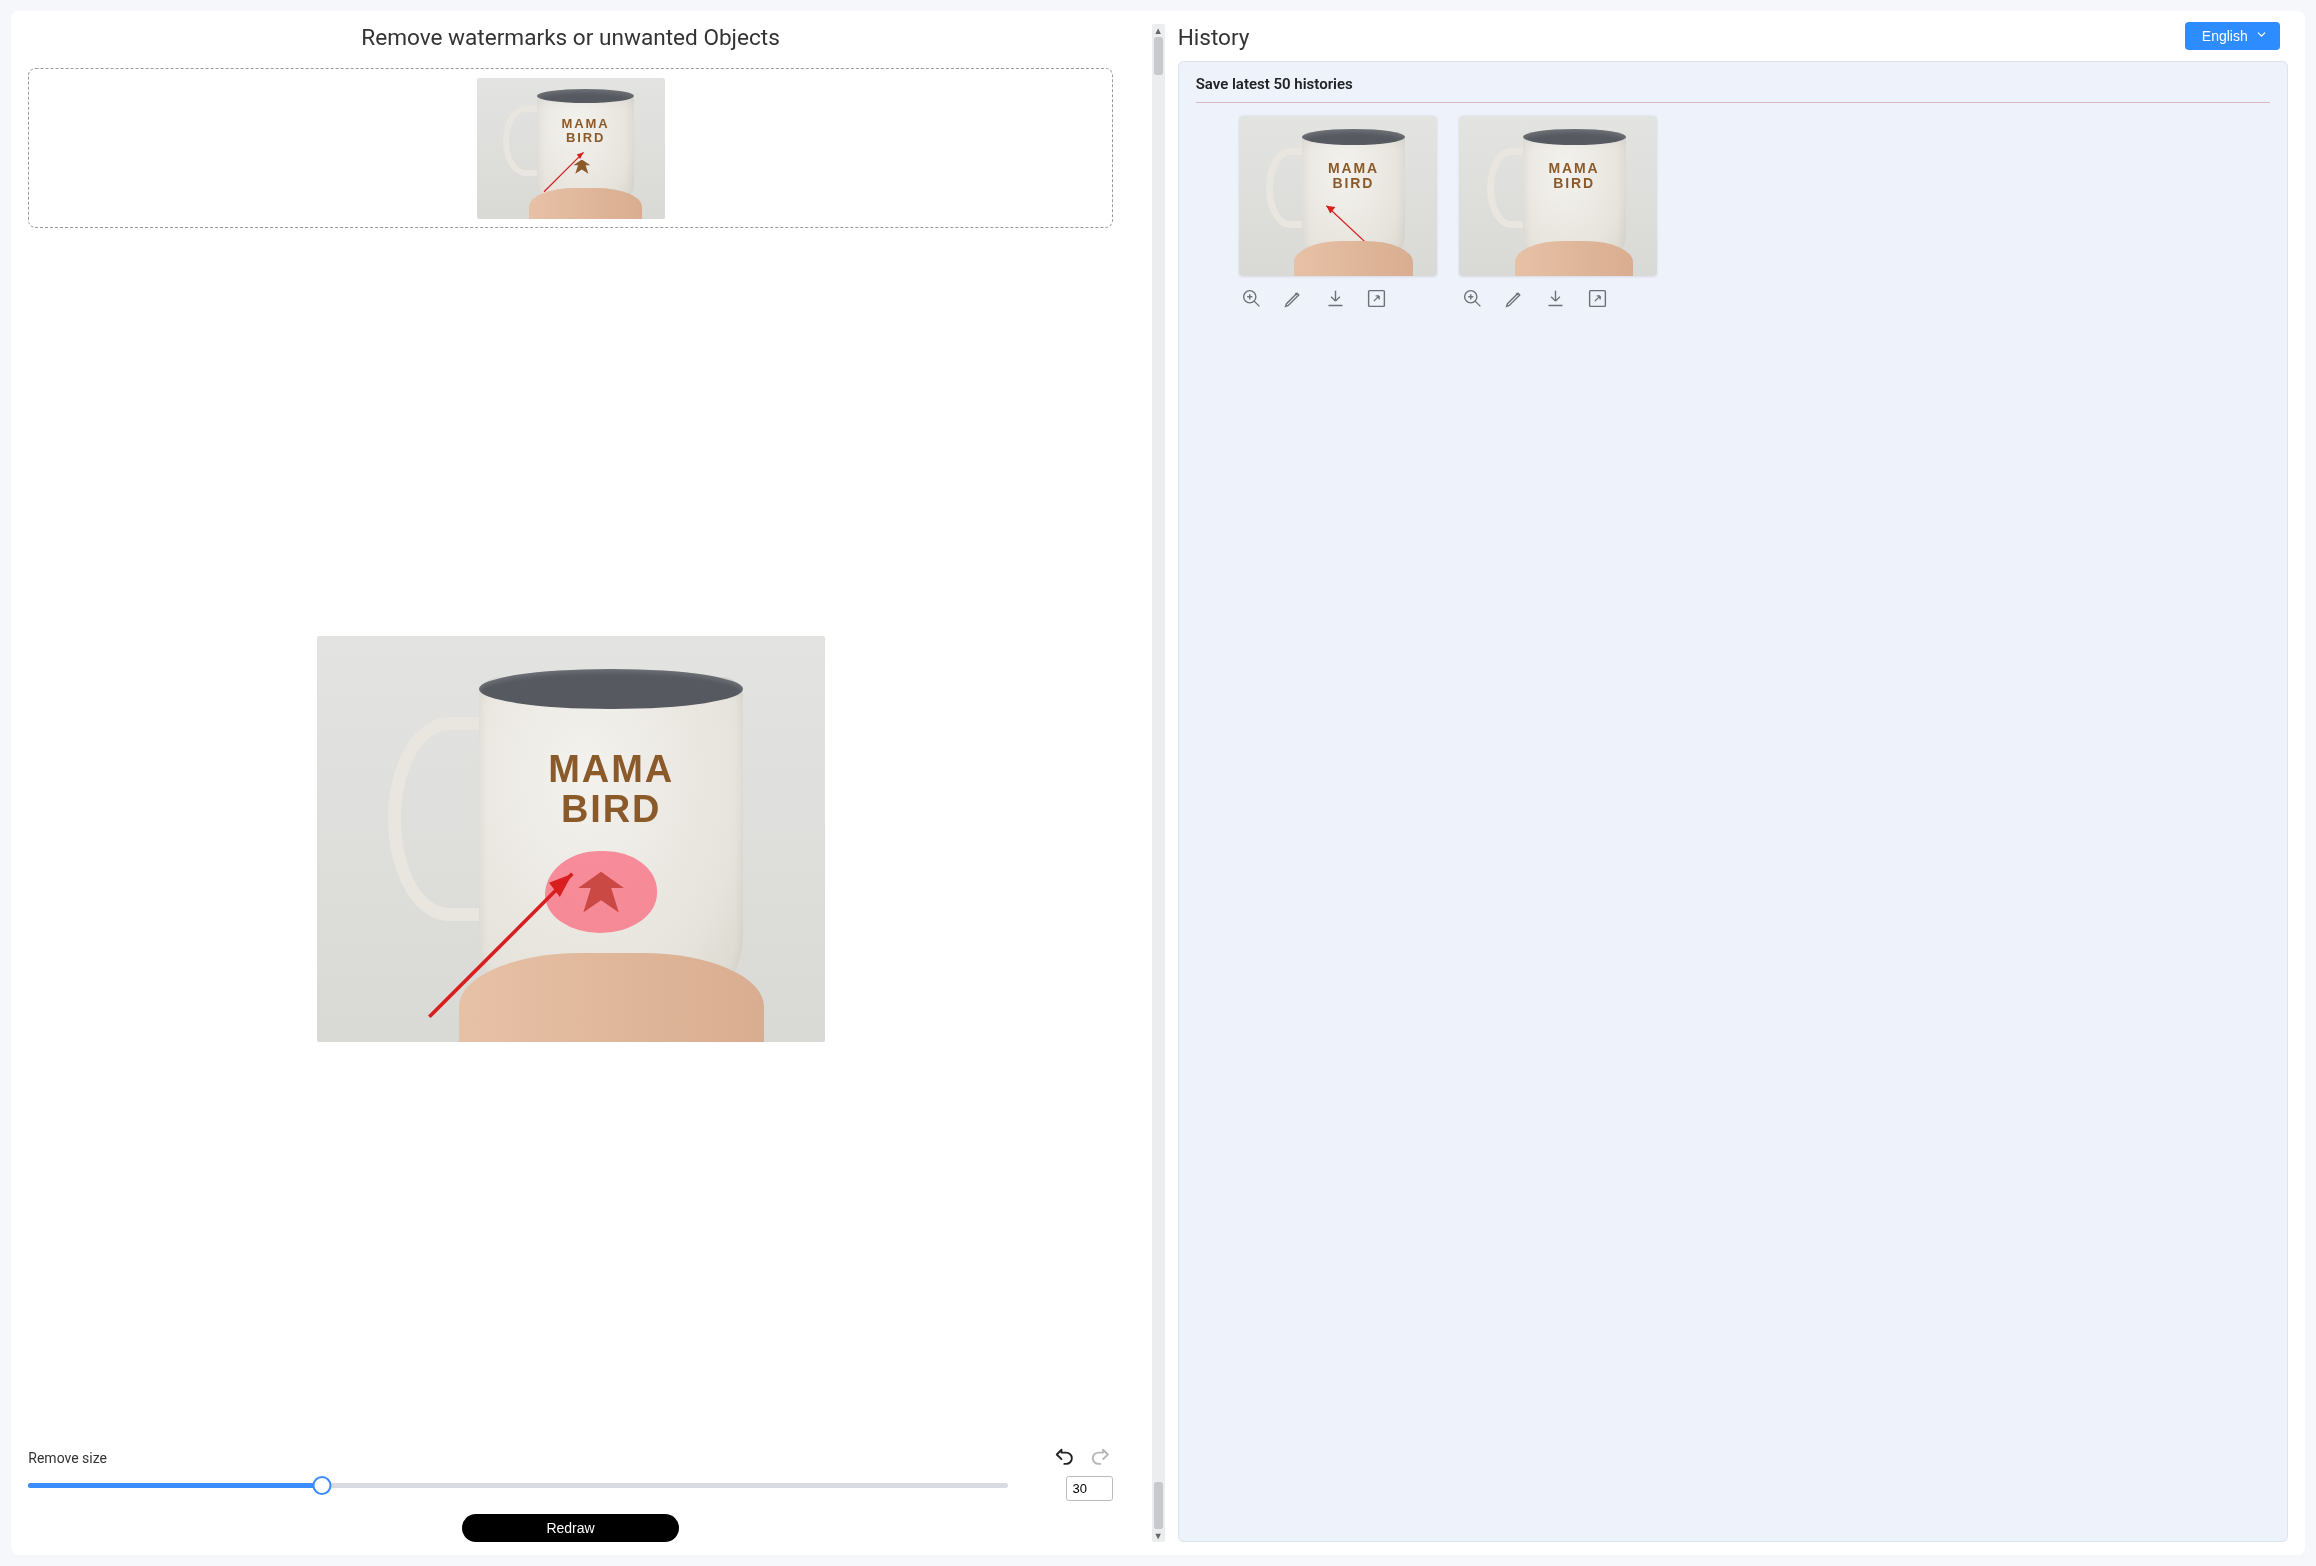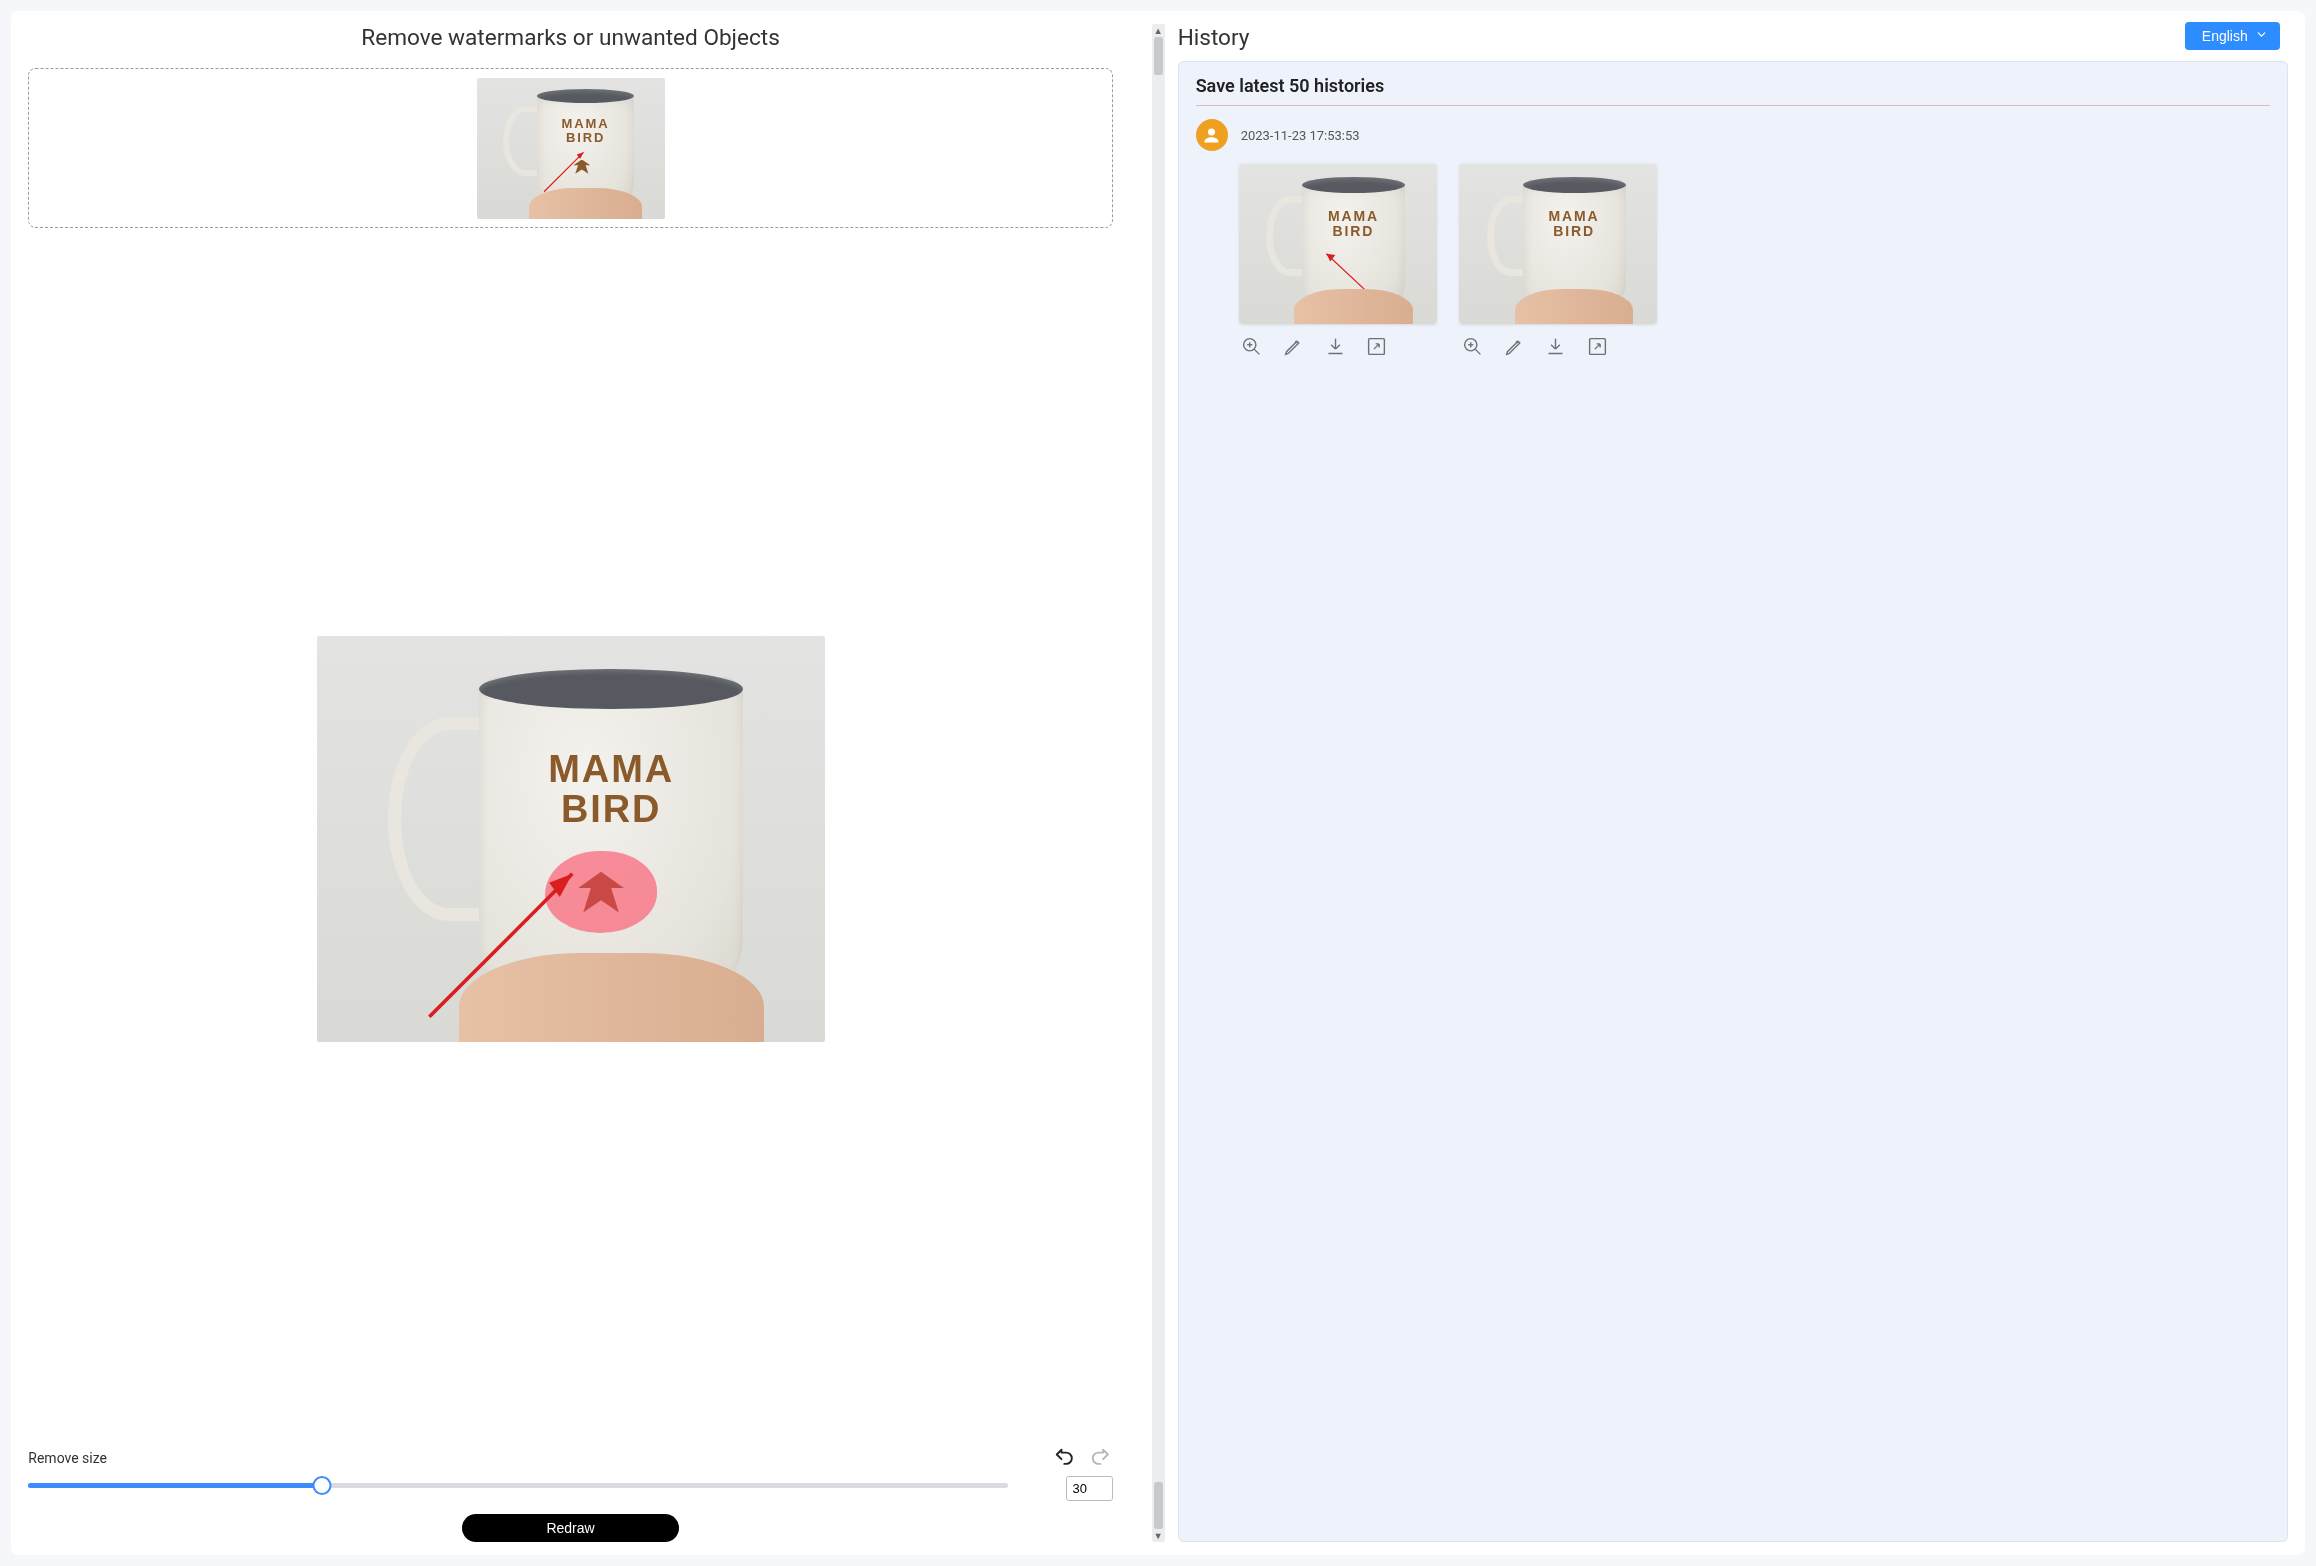--- a/index.html
+++ b/index.html
@@ -255,21 +255,21 @@
   }
   .history-body {
     flex: 1;
     background: #eef2fb;
     border: 0.9px solid #dbe2f0;
     border-radius: 5.6px;
     padding: 13px 17px;
     overflow: auto;
   }
   .history-sub {
-    font-size: 18px;
+    font-size: 15px;
     font-weight: 600;
     color: #222;
     padding-bottom: 9.4px;
     border-bottom: 0.9px solid #d8b9bd;
     margin-bottom: 13px;
   }
   .history-entry {}
   .entry-head { display:flex; align-items:center; gap:13px; margin-bottom:13px;}
   .avatar {
     width: 32px; height:32px; border-radius:50%;
@@ -393,28 +393,20 @@
               <path d="M6 9l6 6 6-6" fill="none" stroke="#fff" stroke-width="2.2" stroke-linecap="round" stroke-linejoin="round"></path>
             </svg>
         </span>
       </button>
     </div>
 
     <div class="history-body">
       <div class="history-sub">Save latest 50 histories</div>
 
       <div class="history-entry">
-        <div class="entry-head">
-          <div class="avatar">
-            <svg viewBox="0 0 24 24">
-                <path d="M12 12a4 4 0 100-8 4 4 0 000 8zm0 2c-4 0-8 2-8 5v1h16v-1c0-3-4-5-8-5z"></path>
-              </svg>
-          </div>
-          <span class="entry-ts">2023-11-23 17:53:53</span>
-        </div>
 
         <div class="entry-imgs">
 
           <div class="hist-card">
             <div class="hist-img">
               <div class="mug-bg"></div>
               <div class="mug-handle" style="border-width:7.5px"></div>
               <div class="mug-body"></div>
               <div class="mug-rim"></div>
               <div class="mug-text" style="font-size:14px">

